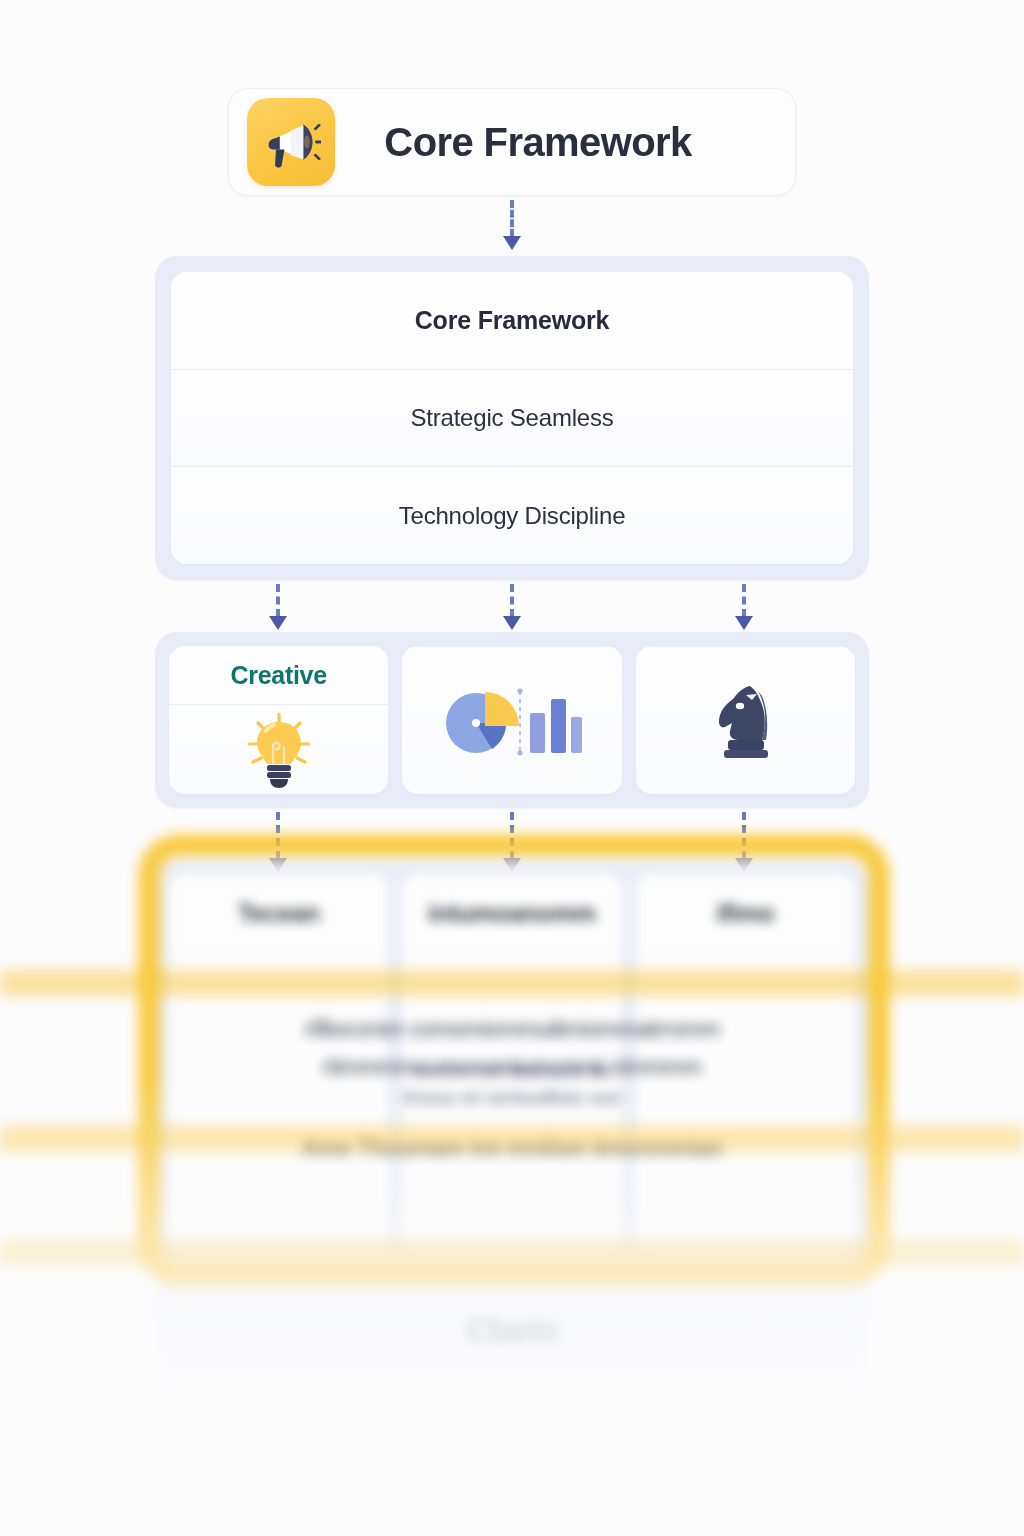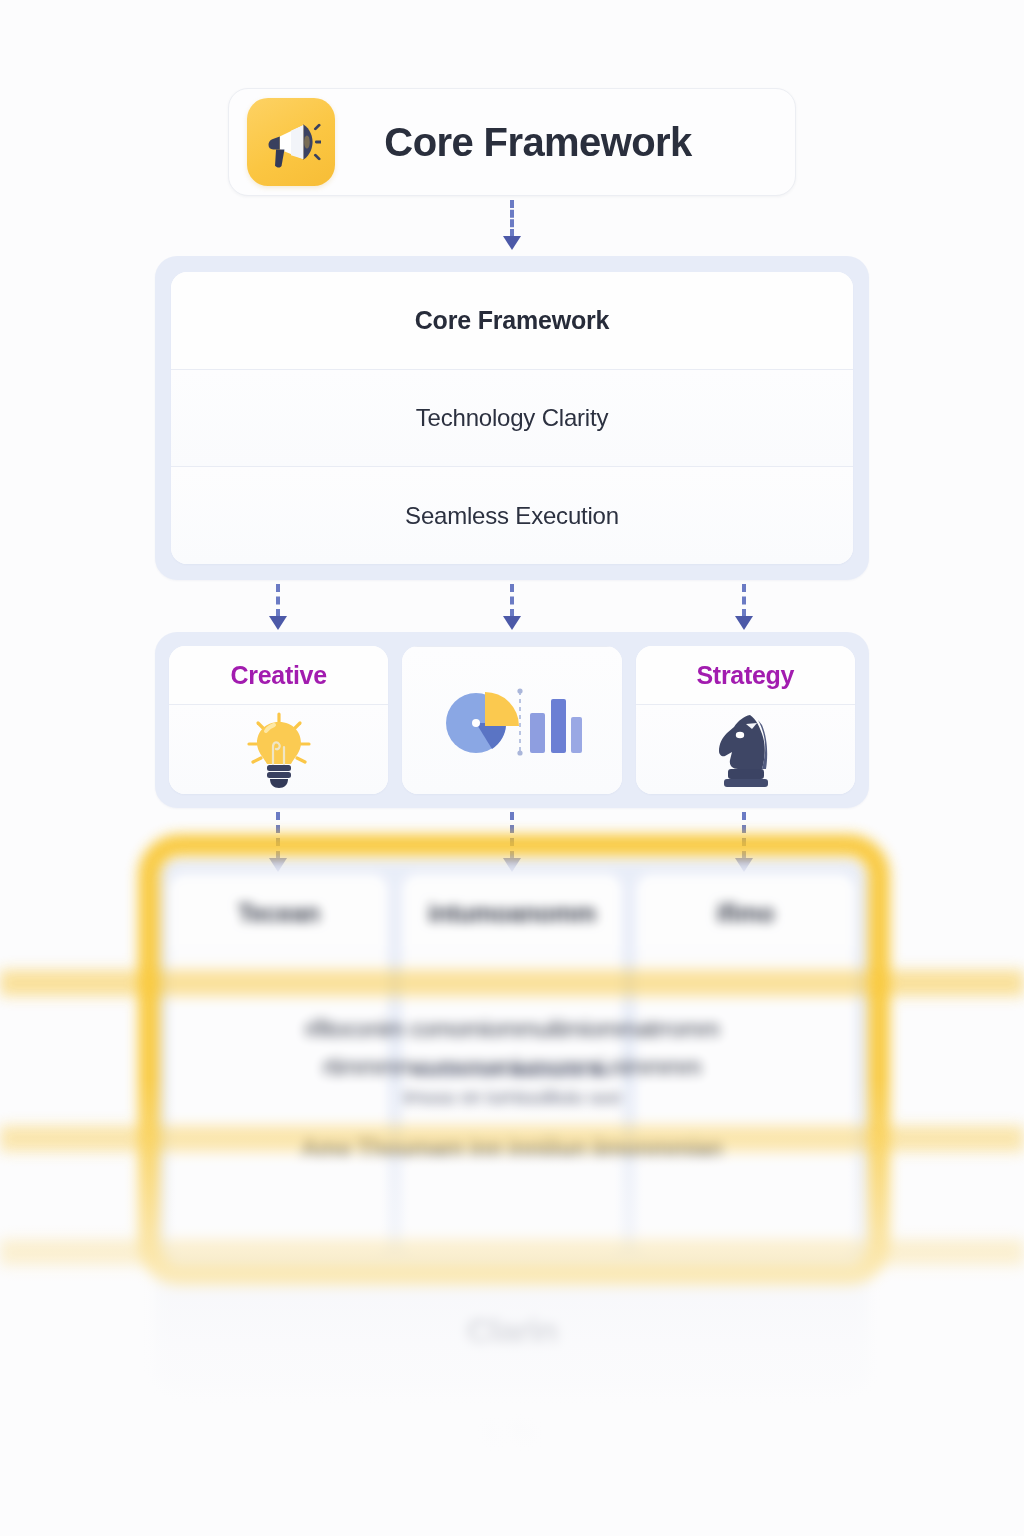--- a/index.html
+++ b/index.html
@@ -53,21 +53,21 @@
     border-top:none; font-weight:bold; font-size:25px; color:#272c3a;
     background:#fefefe;
   }
 
   
   #pillars-panel{ left:155px; top:632px; width:714px; height:176px; padding:14px; }
   #pillars-row{ display:flex; gap:14px; width:100%; height:100%; }
   .pillar{ flex:1; display:flex; flex-direction:column; }
   .pillar-title{
     height:58px; display:flex; align-items:center; justify-content:center;
-    font-size:25px; font-weight:bold; color:#a21caf; letter-spacing:-.3px;
+    font-size:25px; font-weight:bold; color:#0f766e; letter-spacing:-.3px;
     background:#fefefe;
   }
   .pillar-icon{
     flex:1; display:flex; align-items:center; justify-content:center;
     border-top:1px solid #e9ecf4;
     background:linear-gradient(180deg,#fdfdfe 0%,#fafbfd 100%);
   }
 
   
   .conn{ position:absolute; }
@@ -170,22 +170,22 @@
   </div>
 
   <div class="conn" style="left:500px; top:200px; width:24px; height:50px;">
     <div class="line"></div>
     <div class="head"></div>
   </div>
 
   <div class="panel" id="framework-panel">
     <div class="inner-card" id="framework-card">
       <div class="fw-row head">Core Framework</div>
-      <div class="fw-row">Technology Clarity</div>
-      <div class="fw-row">Seamless Execution</div>
+      <div class="fw-row">Strategic Seamless</div>
+      <div class="fw-row">Technology Discipline</div>
     </div>
   </div>
 
   <div class="conn" style="left:266px; top:584px; width:24px; height:46px;">
     <div class="line"></div>
     <div class="head"></div>
   </div>
   <div class="conn" style="left:500px; top:584px; width:24px; height:46px;">
     <div class="line"></div>
     <div class="head"></div>
@@ -238,21 +238,20 @@
             <circle cx="78" cy="70" r="2.6" fill="#aab6da"></circle>
 
             <rect x="88" y="30" width="15" height="40" rx="2" fill="#8e9ee0"></rect>
             <rect x="109" y="16" width="15" height="54" rx="2" fill="#6b7fd4"></rect>
             <rect x="129" y="34" width="11" height="36" rx="2" fill="#9aa8e4"></rect>
           </svg>
         </div>
       </div>
 
       <div class="pillar inner-card">
-        <div class="pillar-title">Strategy</div>
         <div class="pillar-icon">
           <svg width="70" height="78" viewBox="0 0 70 78" aria-hidden="true">
             <path d="M40 4 C34 5 28 10 24 16 L17 22 C12 27 9 33 9 40 C9 44 12 46 15 45 L22 41 L20 49 C19 54 22 58 28 58 L52 58 C55 48 56 36 53 26 C50 16 46 8 40 4 Z" fill="#3e4665"></path>
             <path d="M48 9 C53 18 56 30 55 42 C54 49 53 54 52 58 L56 58 C58 46 58 28 52 14 Z" fill="#525c80"></path>
             <ellipse cx="30" cy="24" rx="4.2" ry="3.2" fill="#ffffff"></ellipse>
             <path d="M36 13 L47 12 L42 18 Z" fill="#f4f5fa"></path>
             <rect x="18" y="58" width="36" height="10" rx="3" fill="#3b4363"></rect>
             <rect x="14" y="68" width="44" height="8" rx="3" fill="#434c6e"></rect>
           </svg>
         </div>

